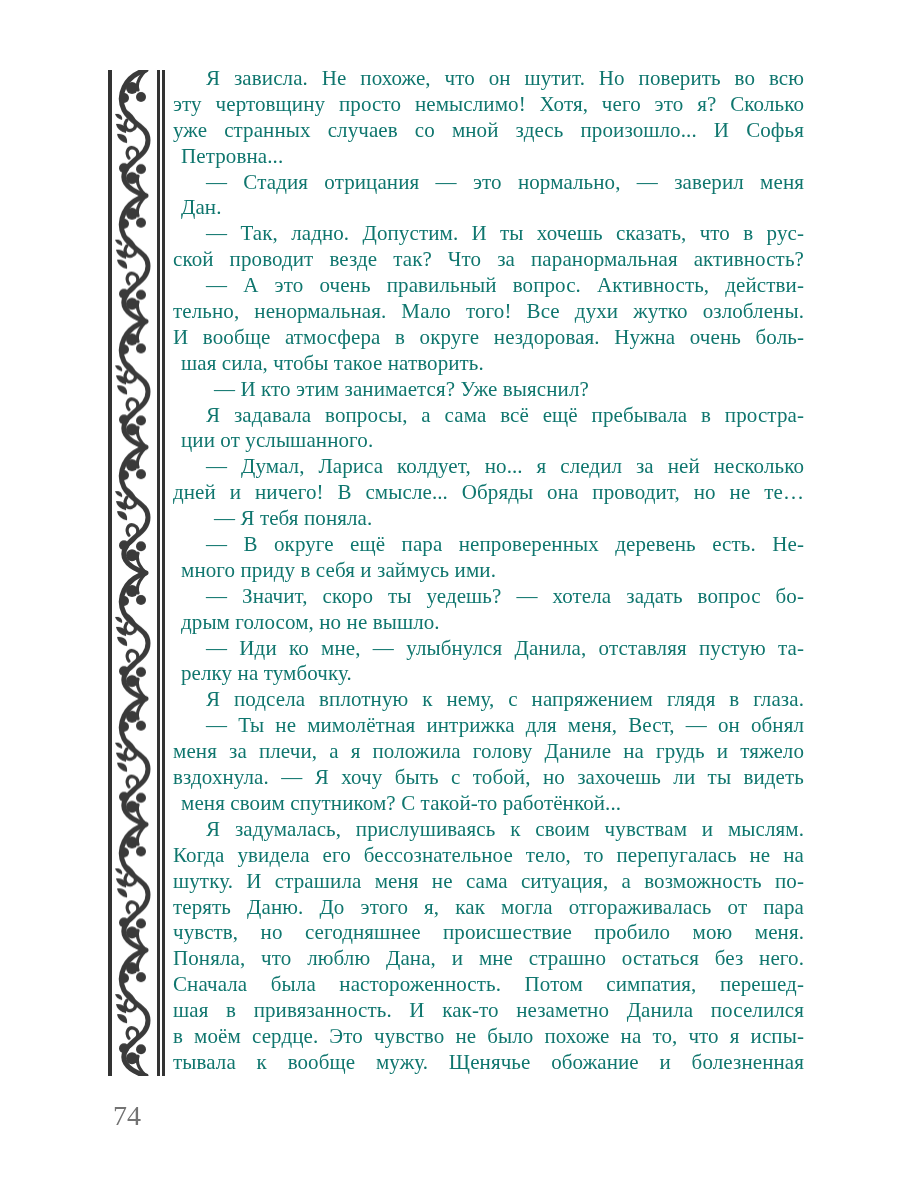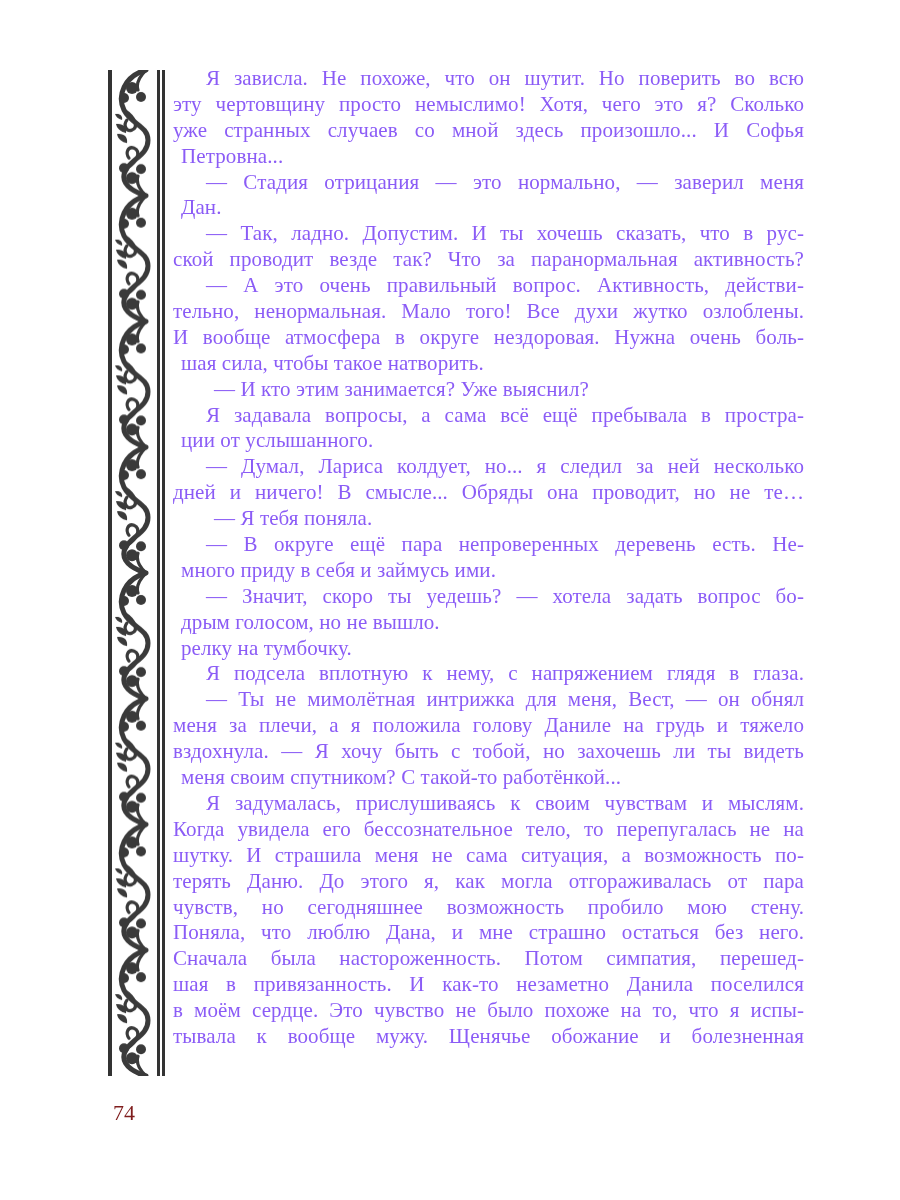--- a/index.html
+++ b/index.html
@@ -16,38 +16,38 @@
   }
   .ornament-wrap {
     position: absolute;
     left: 108px; top: 70px;
     width: 58px; height: 1006px;
   }
   .text-block {
     position: absolute;
     left: 173px; top: 66px;
     width: 631px;
-    color: #8b5cf6;
+    color: #0f766e;
   }
   .line {
     font-size: 21px;
     line-height: 25.9px;
     height: 25.9px;
     text-align: justify;
     text-align-last: justify;
     white-space: normal;
     letter-spacing: 0.1px;
   }
   .line.indent { text-indent: 33px; }
   .line.end { text-align-last: left; margin-left: 8px; }
   .page-number {
     position: absolute;
     left: 113px; top: 1100px;
-    font-size: 22px;
-    color: #7f1d1d;
+    font-size: 28px;
+    color: #737373;
   }
 </style>
 </head>
 <body>
 
 <div class="page">
 
   <div class="ornament-wrap">
     <svg width="58" height="1006" viewBox="0 0 58 1006" xmlns="http://www.w3.org/2000/svg">
       <defs>
@@ -98,31 +98,32 @@
       <div class="line indent end">— И кто этим занимается? Уже выяснил?</div>
       <div class="line indent">Я задавала вопросы, а сама всё ещё пребывала в простра-</div>
       <div class="line end">ции от услышанного.</div>
       <div class="line indent">— Думал, Лариса колдует, но... я следил за ней несколько</div>
       <div class="line">дней и ничего! В смысле... Обряды она проводит, но не те…</div>
       <div class="line indent end">— Я тебя поняла.</div>
       <div class="line indent">— В округе ещё пара непроверенных деревень есть. Не-</div>
       <div class="line end">много приду в себя и займусь ими.</div>
       <div class="line indent">— Значит, скоро ты уедешь? — хотела задать вопрос бо-</div>
       <div class="line end">дрым голосом, но не вышло.</div>
+      <div class="line indent">— Иди ко мне, — улыбнулся Данила, отставляя пустую та-</div>
       <div class="line end">релку на тумбочку.</div>
       <div class="line indent">Я подсела вплотную к нему, с напряжением глядя в глаза.</div>
       <div class="line indent">— Ты не мимолётная интрижка для меня, Вест, — он обнял</div>
       <div class="line">меня за плечи, а я положила голову Даниле на грудь и тяжело</div>
       <div class="line">вздохнула. — Я хочу быть с тобой, но захочешь ли ты видеть</div>
       <div class="line end">меня своим спутником? С такой-то работёнкой...</div>
       <div class="line indent">Я задумалась, прислушиваясь к своим чувствам и мыслям.</div>
       <div class="line">Когда увидела его бессознательное тело, то перепугалась не на</div>
       <div class="line">шутку. И страшила меня не сама ситуация, а возможность по-</div>
       <div class="line">терять Даню. До этого я, как могла отгораживалась от пара</div>
-      <div class="line">чувств, но сегодняшнее возможность пробило мою стену.</div>
+      <div class="line">чувств, но сегодняшнее происшествие пробило мою меня.</div>
       <div class="line">Поняла, что люблю Дана, и мне страшно остаться без него.</div>
       <div class="line">Сначала была настороженность. Потом симпатия, перешед-</div>
       <div class="line">шая в привязанность. И как-то незаметно Данила поселился</div>
       <div class="line">в моём сердце. Это чувство не было похоже на то, что я испы-</div>
       <div class="line">тывала к вообще мужу. Щенячье обожание и болезненная</div>
     </div>
 
   <div class="page-number">74</div>
 
 </div>

